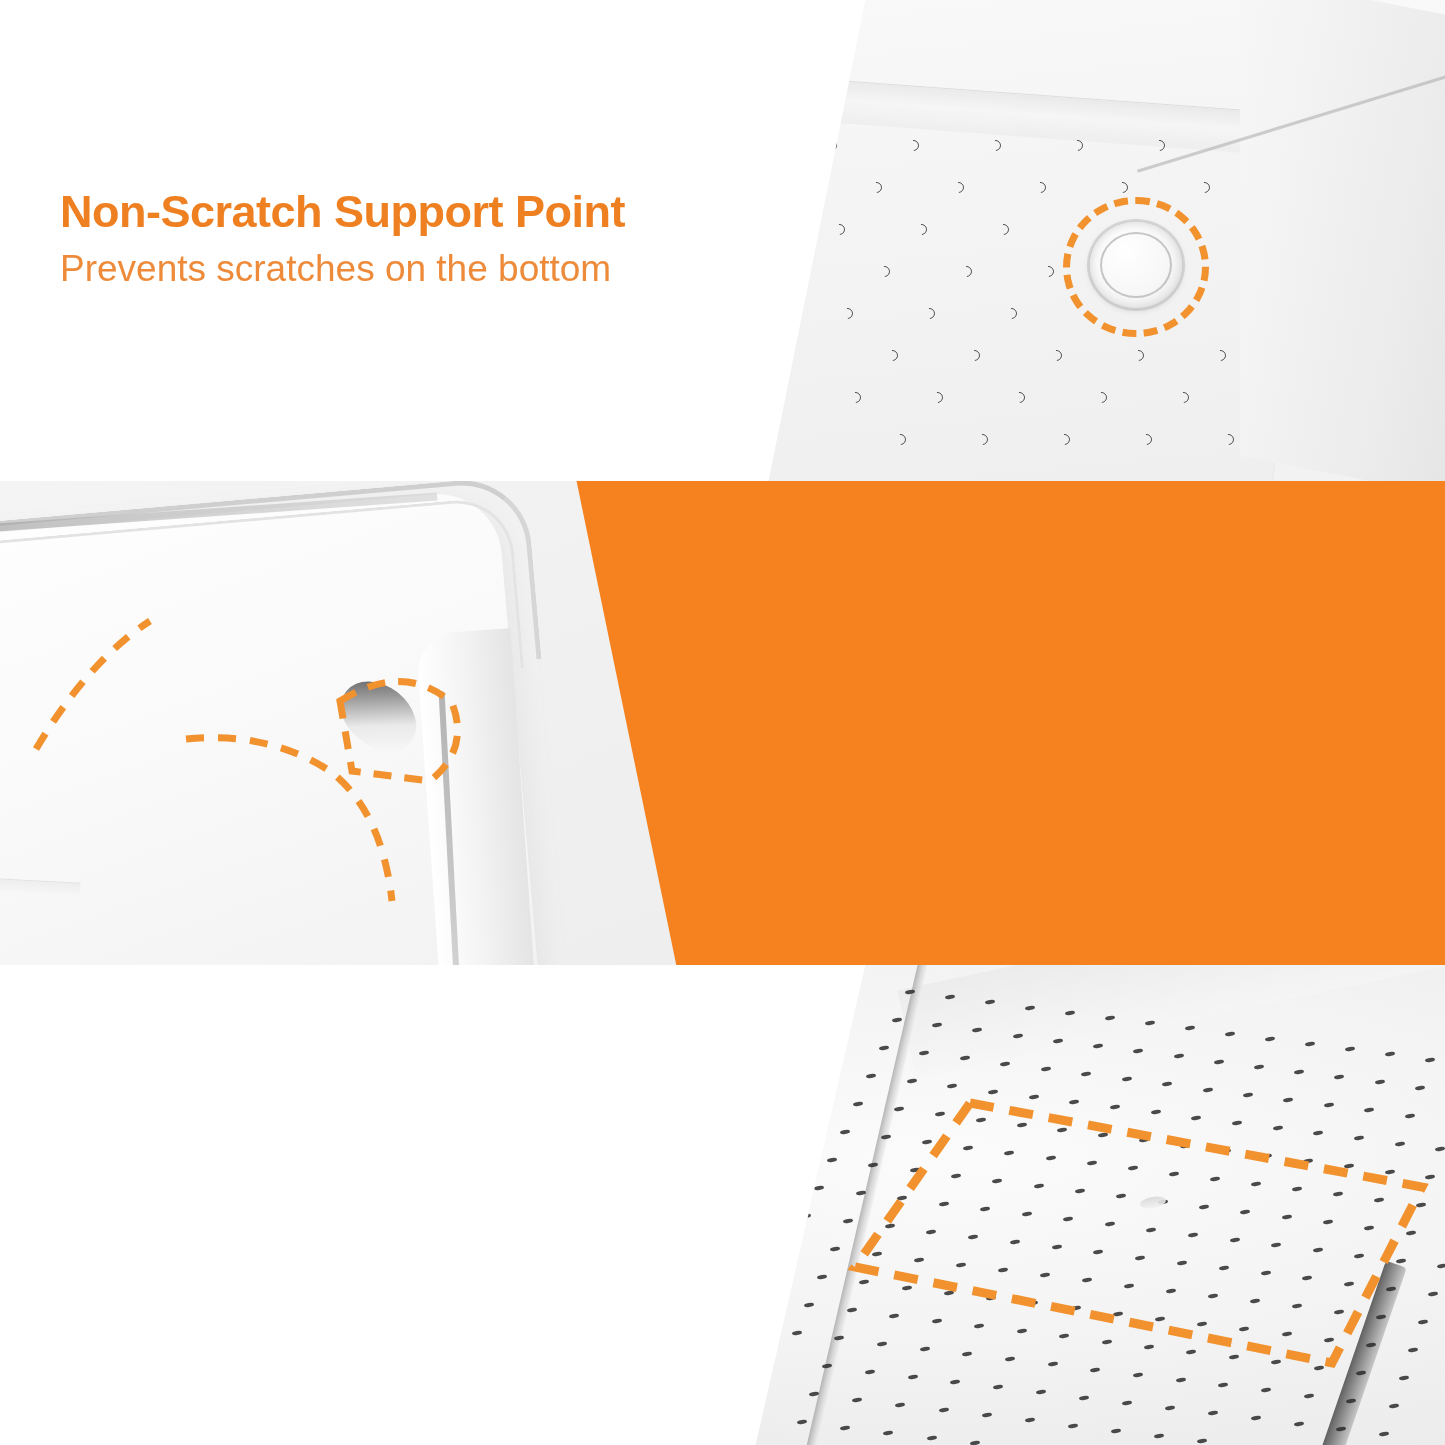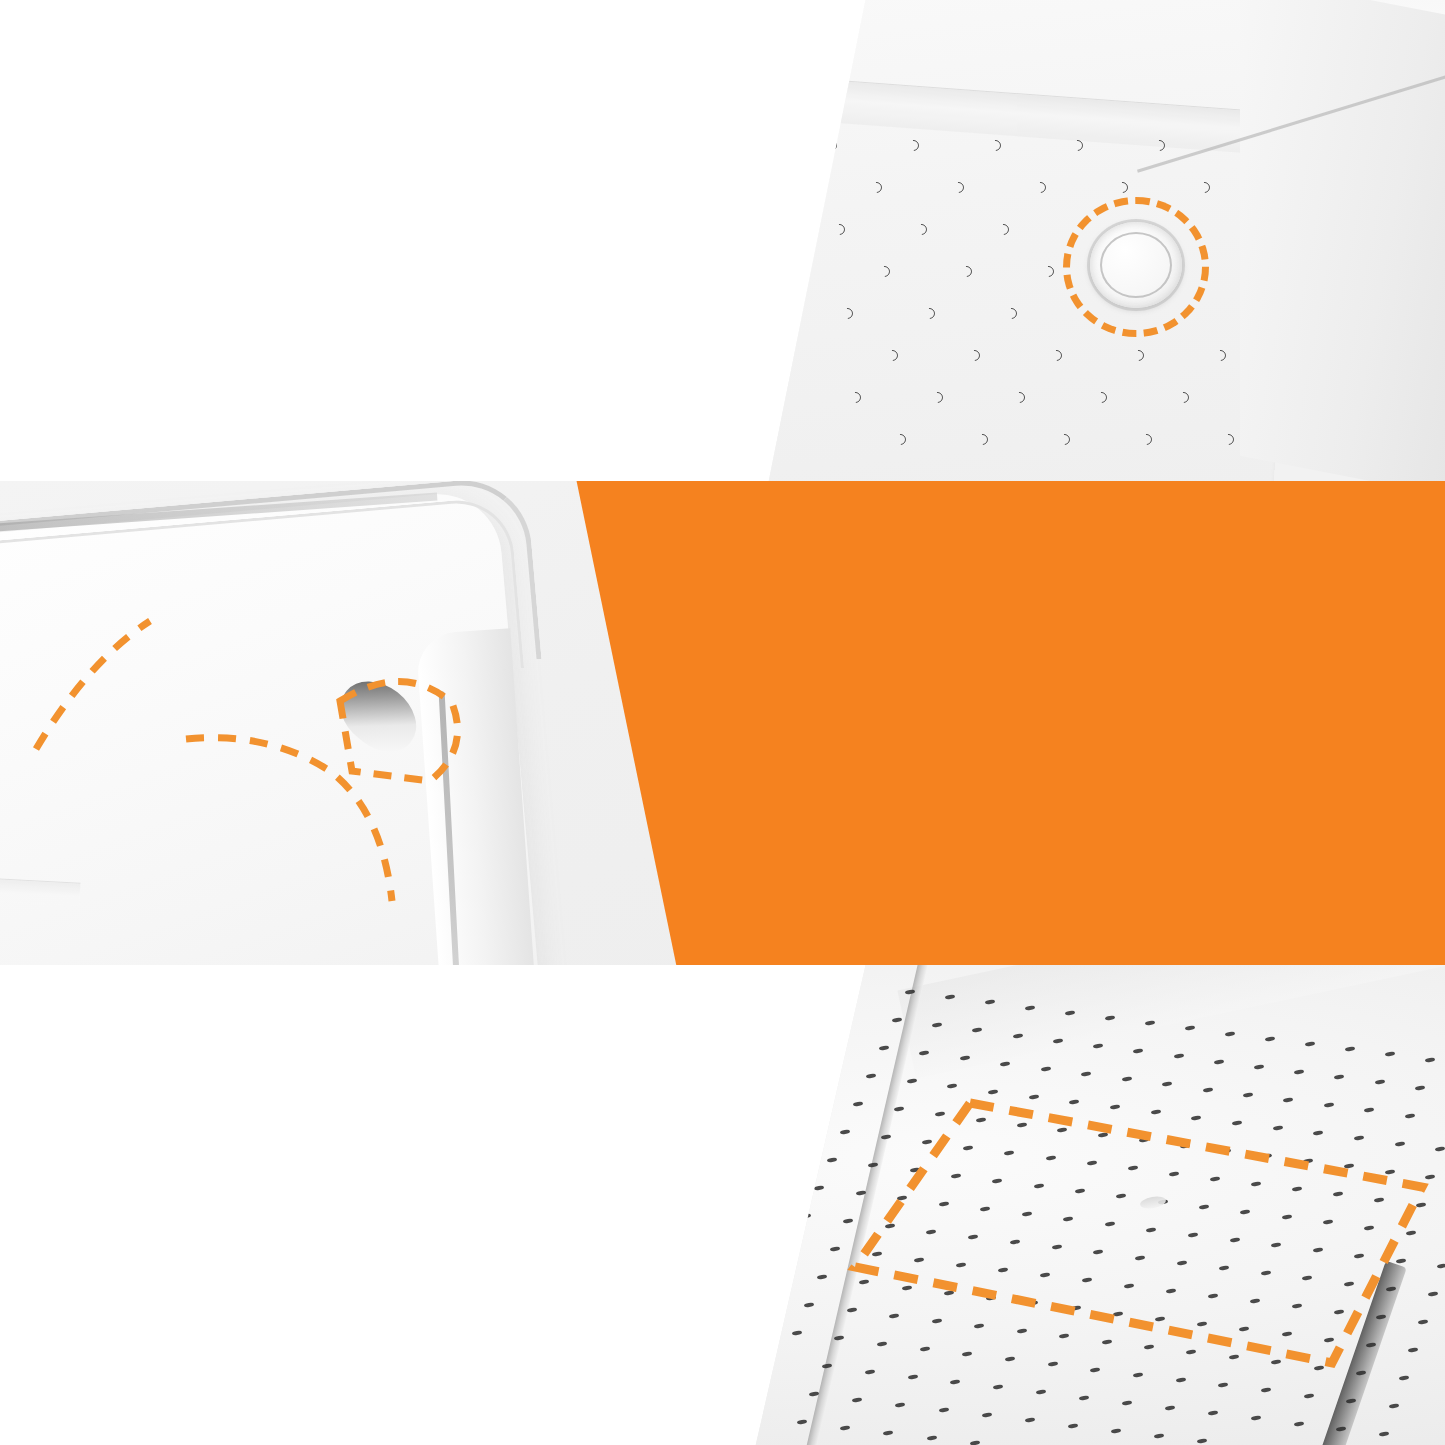--- a/index.html
+++ b/index.html
@@ -374,20 +374,22 @@
           <div class="dot" style="left: 1059px; top: 434px;"></div>
           <div class="dot" style="left: 1141px; top: 434px;"></div>
           <div class="dot" style="left: 1223px; top: 434px;"></div>
         </div>
 
       <div class="support-point" style="left:1090px; top:222px; width:92px; height:86px;"></div>
       <div class="dash-circle" style="left:1063px; top:197px; width:146px; height:140px;"></div>
     </div>
 
     <div class="txt-block" id="p1-text">
+      <h2 class="title">Non-Scratch Support Point</h2>
+      <p class="subtitle">Prevents scratches on the bottom</p>
     </div>
   </section>
 
   <section class="panel" id="panel-2">
 
     <div class="photo">
       <div class="container-body"></div>
       <div class="side-wall"></div>
       <div class="rim-outer"></div>
       <div class="rim-inner"></div>

